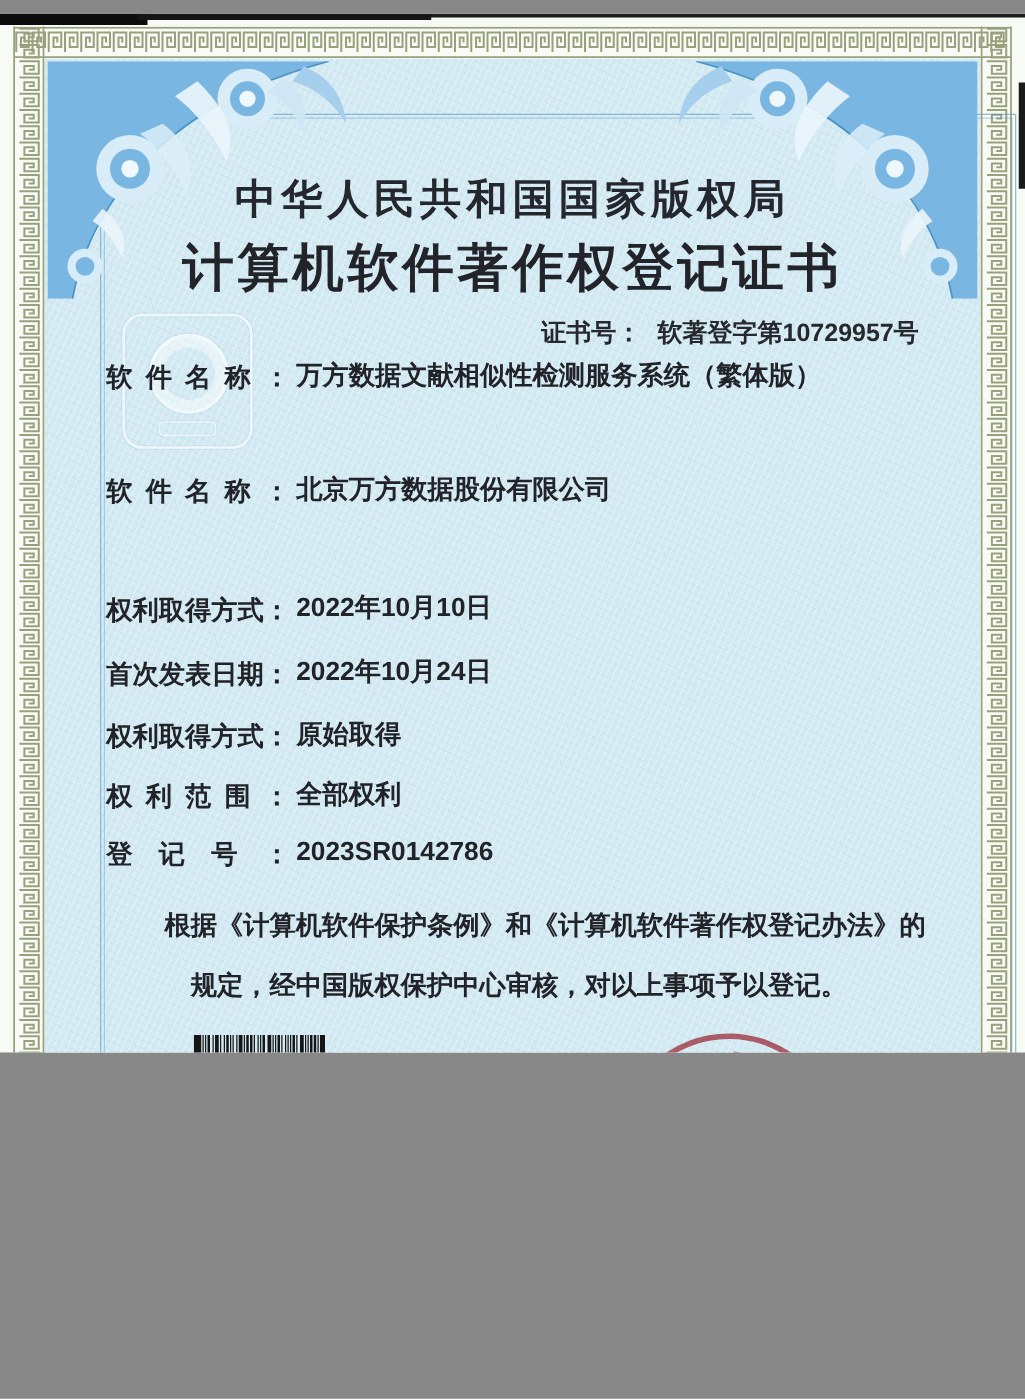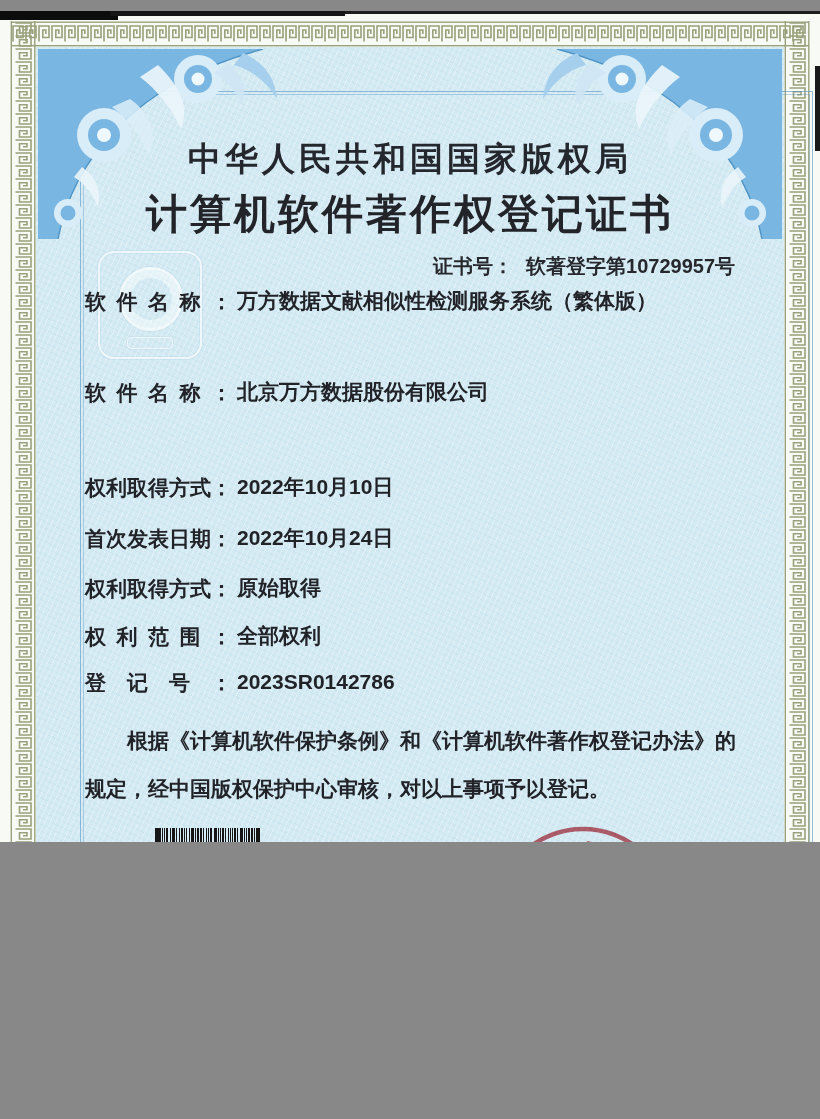--- a/index.html
+++ b/index.html
@@ -50,21 +50,21 @@
   .certno .v{margin-left:13px;}
   .row{position:absolute;left:85px;font-size:21px;font-weight:700;color:#212329;}
   .row .lab{position:absolute;left:0;top:0;white-space:nowrap;}
   .row .val{position:absolute;left:152px;top:0;white-space:nowrap;text-align:center;}
   .row .val div{line-height:26.5px;}
   .sp4{letter-spacing:10.5px;}
   .sp3{letter-spacing:21px;}
   .r0{top:277px;} .r1{top:368px;} .r2{top:463px;} .r3{top:514px;}
   .r4{top:564px;} .r5{top:612px;} .r6{top:658px;}
   .stmt{position:absolute;left:85px;top:706px;width:660px;font-size:21px;font-weight:700;
-     line-height:48px;text-indent:2em;color:#212329;letter-spacing:0;}
+     line-height:48px;text-indent:2em;color:#212329;letter-spacing:0;text-align:center;}
   
   #barcode{position:absolute;left:155px;top:817px;width:128px;height:48px;}
   #qr{position:absolute;left:163px;top:886px;width:66px;height:66px;}
   .serial{position:absolute;left:138px;top:971px;font-size:23px;white-space:nowrap;}
   .serial .nl{font-family:"Liberation Serif",serif;font-weight:700;color:#1c1e24;margin-right:14px;}
   .serial .nv{font-family:"DejaVu Sans Mono",monospace;font-size:21px;font-weight:600;
      color:#c9697a;letter-spacing:2.5px;}
   
   #seal{position:absolute;left:488px;top:810px;width:190px;height:185px;mix-blend-mode:multiply;opacity:.82;}
   .issue{position:absolute;left:492px;top:972px;width:180px;text-align:center;

